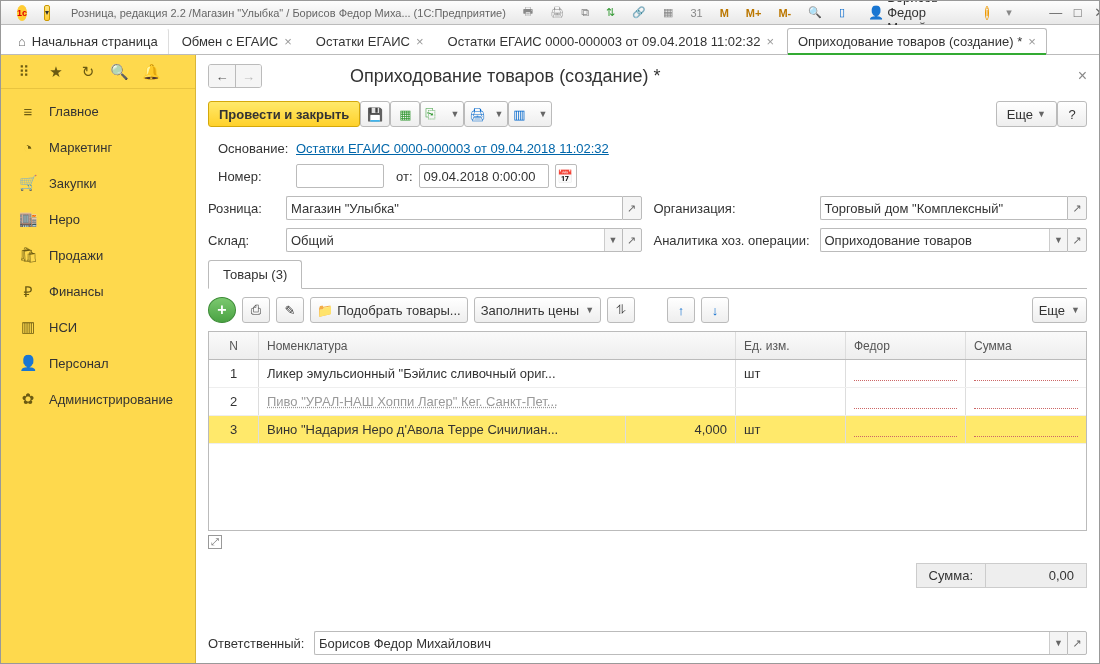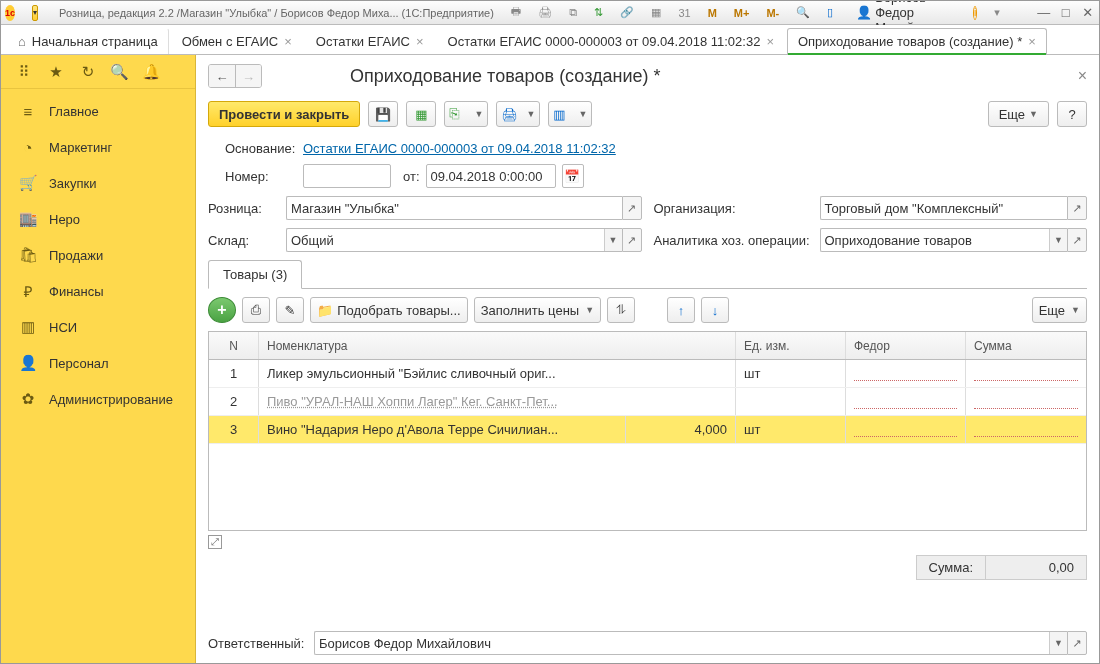--- a/index.html
+++ b/index.html
@@ -1,17 +1,17 @@
 <!DOCTYPE html>
 <html><head>
 <meta charset="utf-8">
 <style>
 *{box-sizing:border-box;margin:0;padding:0;font-family:Arial,sans-serif;font-size:13px;color:#333}
 body{background:#fff;width:1100px;height:664px;overflow:hidden;border:1px solid #999;display:flex;flex-direction:column}
-.titlebar{height:24px;background:linear-gradient(#fdfdfd,#e8e8e8);display:flex;align-items:center;padding:0 4px;border-bottom:1px solid #bbb;gap:17px}
+.titlebar{height:24px;background:linear-gradient(#fdfdfd,#e8e8e8);display:flex;align-items:center;padding:0 16px;border-bottom:1px solid #bbb;gap:17px}
 .titlebar .logo1c{width:16px;height:16px;background:#fc3;border-radius:50%;display:flex;align-items:center;justify-content:center;font-size:9px;font-weight:bold;color:#d00}
 .titlebar .dd{width:16px;height:16px;background:linear-gradient(#ffe680,#fc3);border:1px solid #c90;border-radius:2px;display:flex;align-items:center;justify-content:center;font-size:8px}
 .titlebar .title{font-size:11px;color:#666;margin-left:4px;flex-shrink:0}
 .titlebar .spacer{flex:1}
 .titlebar .tbico{width:18px;height:18px;display:flex;align-items:center;justify-content:center;font-size:11px;color:#888;cursor:pointer}
 .titlebar .tbico.g{color:#393}
 .titlebar .tbico.m{color:#b70;font-weight:bold}
 .titlebar .tbico.b{color:#06c}
 .titlebar .userbox{font-size:11px;color:#666;margin:0 6px;display:flex;align-items:center;gap:3px}
 .titlebar .winbtns{display:flex;gap:2px}
@@ -34,29 +34,29 @@
 .navitem .ico{width:18px;text-align:center;color:#6b5a12;font-size:15px}
 
 .main{flex:1;display:flex;flex-direction:column;padding:6px 12px 8px 12px;min-width:0}
 .mainhead{display:flex;align-items:center;gap:8px;height:30px}
 .navarrows{display:flex;border:1px solid #bbb;border-radius:3px;overflow:hidden}
 .navarrows span{width:26px;height:22px;display:flex;align-items:center;justify-content:center;background:#f5f5f5;font-size:13px;color:#555;cursor:pointer}
 .navarrows span+span{border-left:1px solid #bbb;color:#bbb}
 .pagetitle{font-size:18px;font-weight:normal;margin-left:80px}
 .mainhead .closex{margin-left:auto;color:#888;font-size:16px;cursor:pointer}
 
-.toolbar{display:flex;align-items:center;gap:8px;margin:10px 0}
+.toolbar{display:flex;align-items:center;gap:0;margin:10px 0}
 .btn{height:26px;padding:0 10px;border:1px solid #bbb;border-radius:3px;background:linear-gradient(#fff,#eee);display:flex;align-items:center;gap:4px;cursor:pointer;font-size:13px}
 .btn.yellow{background:linear-gradient(#ffe96b,#ffd12b);border-color:#d4a80b;font-weight:bold;color:#333}
 .btn.icon{padding:0;width:30px;justify-content:center}
 .btn.iconcar{width:44px;justify-content:space-between;padding:0 4px}
 .btn .car{font-size:9px;color:#666}
 .toolbar .spacer{flex:1}
 
-.formrow{display:flex;align-items:center;margin:4px 17px;gap:6px}
+.formrow{display:flex;align-items:center;margin:4px 10px;gap:6px}
 .formrow .lbl{width:72px;color:#333}
 .link{color:#06a;text-decoration:underline;cursor:pointer}
 .input{height:24px;border:1px solid #bbb;border-radius:2px;background:#fff;padding:0 4px;display:flex;align-items:center}
 .input.sel{position:relative;padding-right:18px}
 .input .ddl{position:absolute;right:0;top:0;bottom:0;width:18px;border-left:1px solid #ccc;display:flex;align-items:center;justify-content:center;font-size:9px;color:#666;background:#f4f4f4}
 .dualbox{display:flex}
 .dualbox .input{border-right:none;border-top-right-radius:0;border-bottom-right-radius:0}
 .dualbox .ext{width:20px;height:24px;border:1px solid #bbb;border-top-right-radius:2px;border-bottom-right-radius:2px;display:flex;align-items:center;justify-content:center;font-size:11px;color:#666;background:#f5f5f5;cursor:pointer}
 
 .twocol{display:flex;gap:12px;margin:4px 0}
@@ -84,21 +84,21 @@
 .col-nom{flex:2}
 .col-qty{width:110px;justify-content:flex-end}
 .col-um{width:110px}
 .col-pr{width:120px}
 .col-sum{width:120px;border-right:none}
 .grow{display:flex;height:28px;border-bottom:1px solid #eee}
 .grow.sel{background:#ffe96b}
 .gc.link2{color:#999}
 .dotline{flex:1;border-bottom:1px dotted #c66;height:14px}
 
-.totals{display:flex;justify-content:flex-end;margin-top:6px}
+.totals{display:flex;justify-content:flex-end;margin-top:14px}
 .totalbox{display:flex;background:#eee;border:1px solid #ccc}
 .totalbox .tl{padding:4px 12px;border-right:1px solid #ccc}
 .totalbox .tv{padding:4px 12px;width:100px;text-align:right}
 
 .footer{display:flex;align-items:center;gap:6px;margin-top:auto;padding-top:8px}
 .footer .lbl{width:100px}
 </style>
 </head>
 <body>
 

